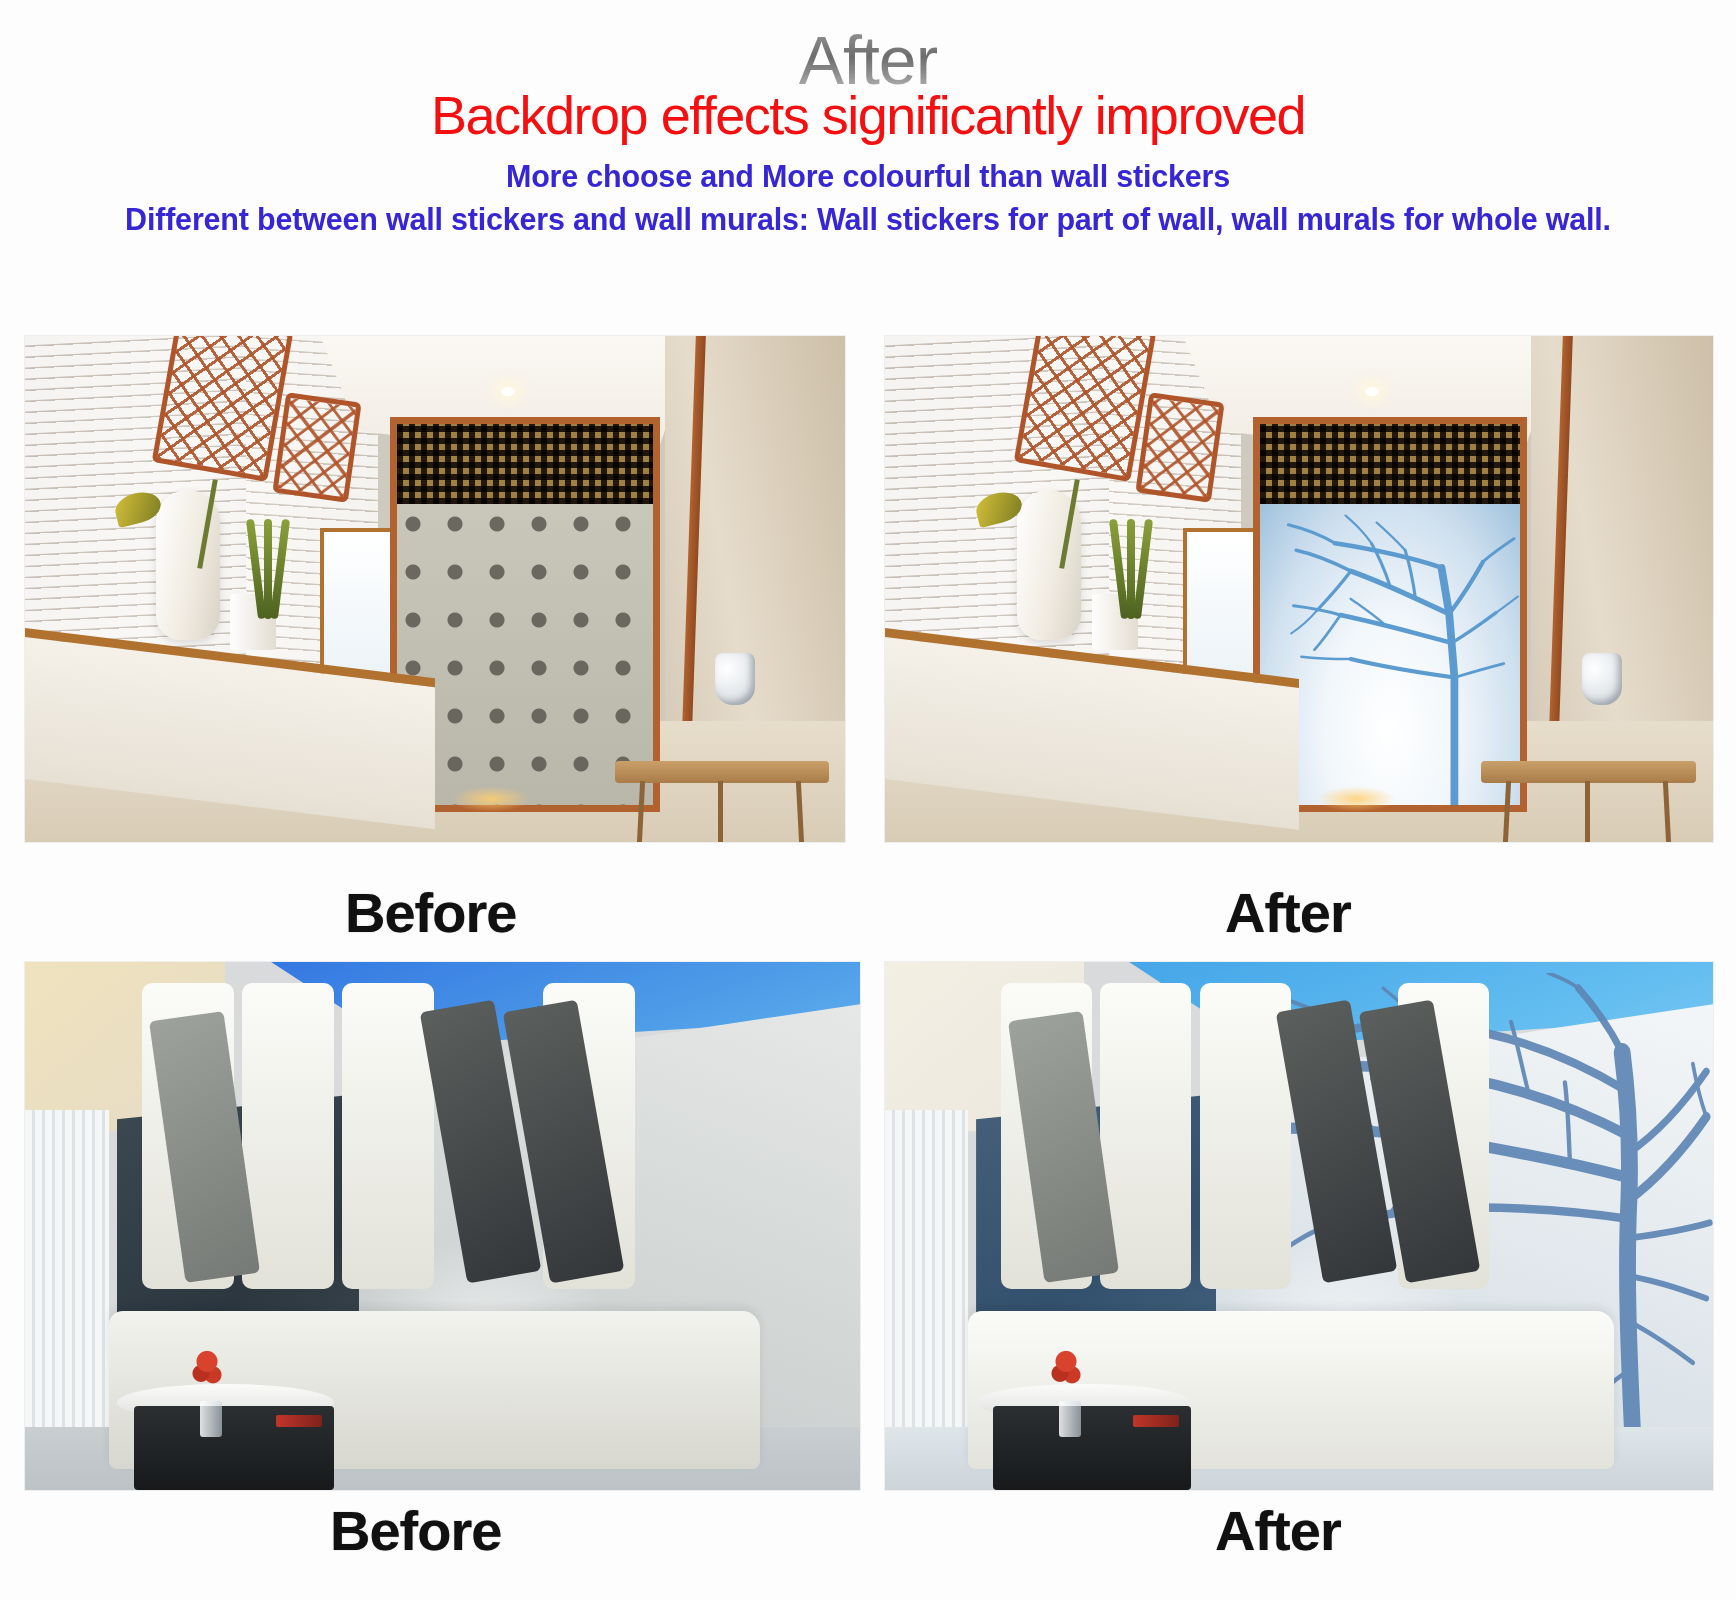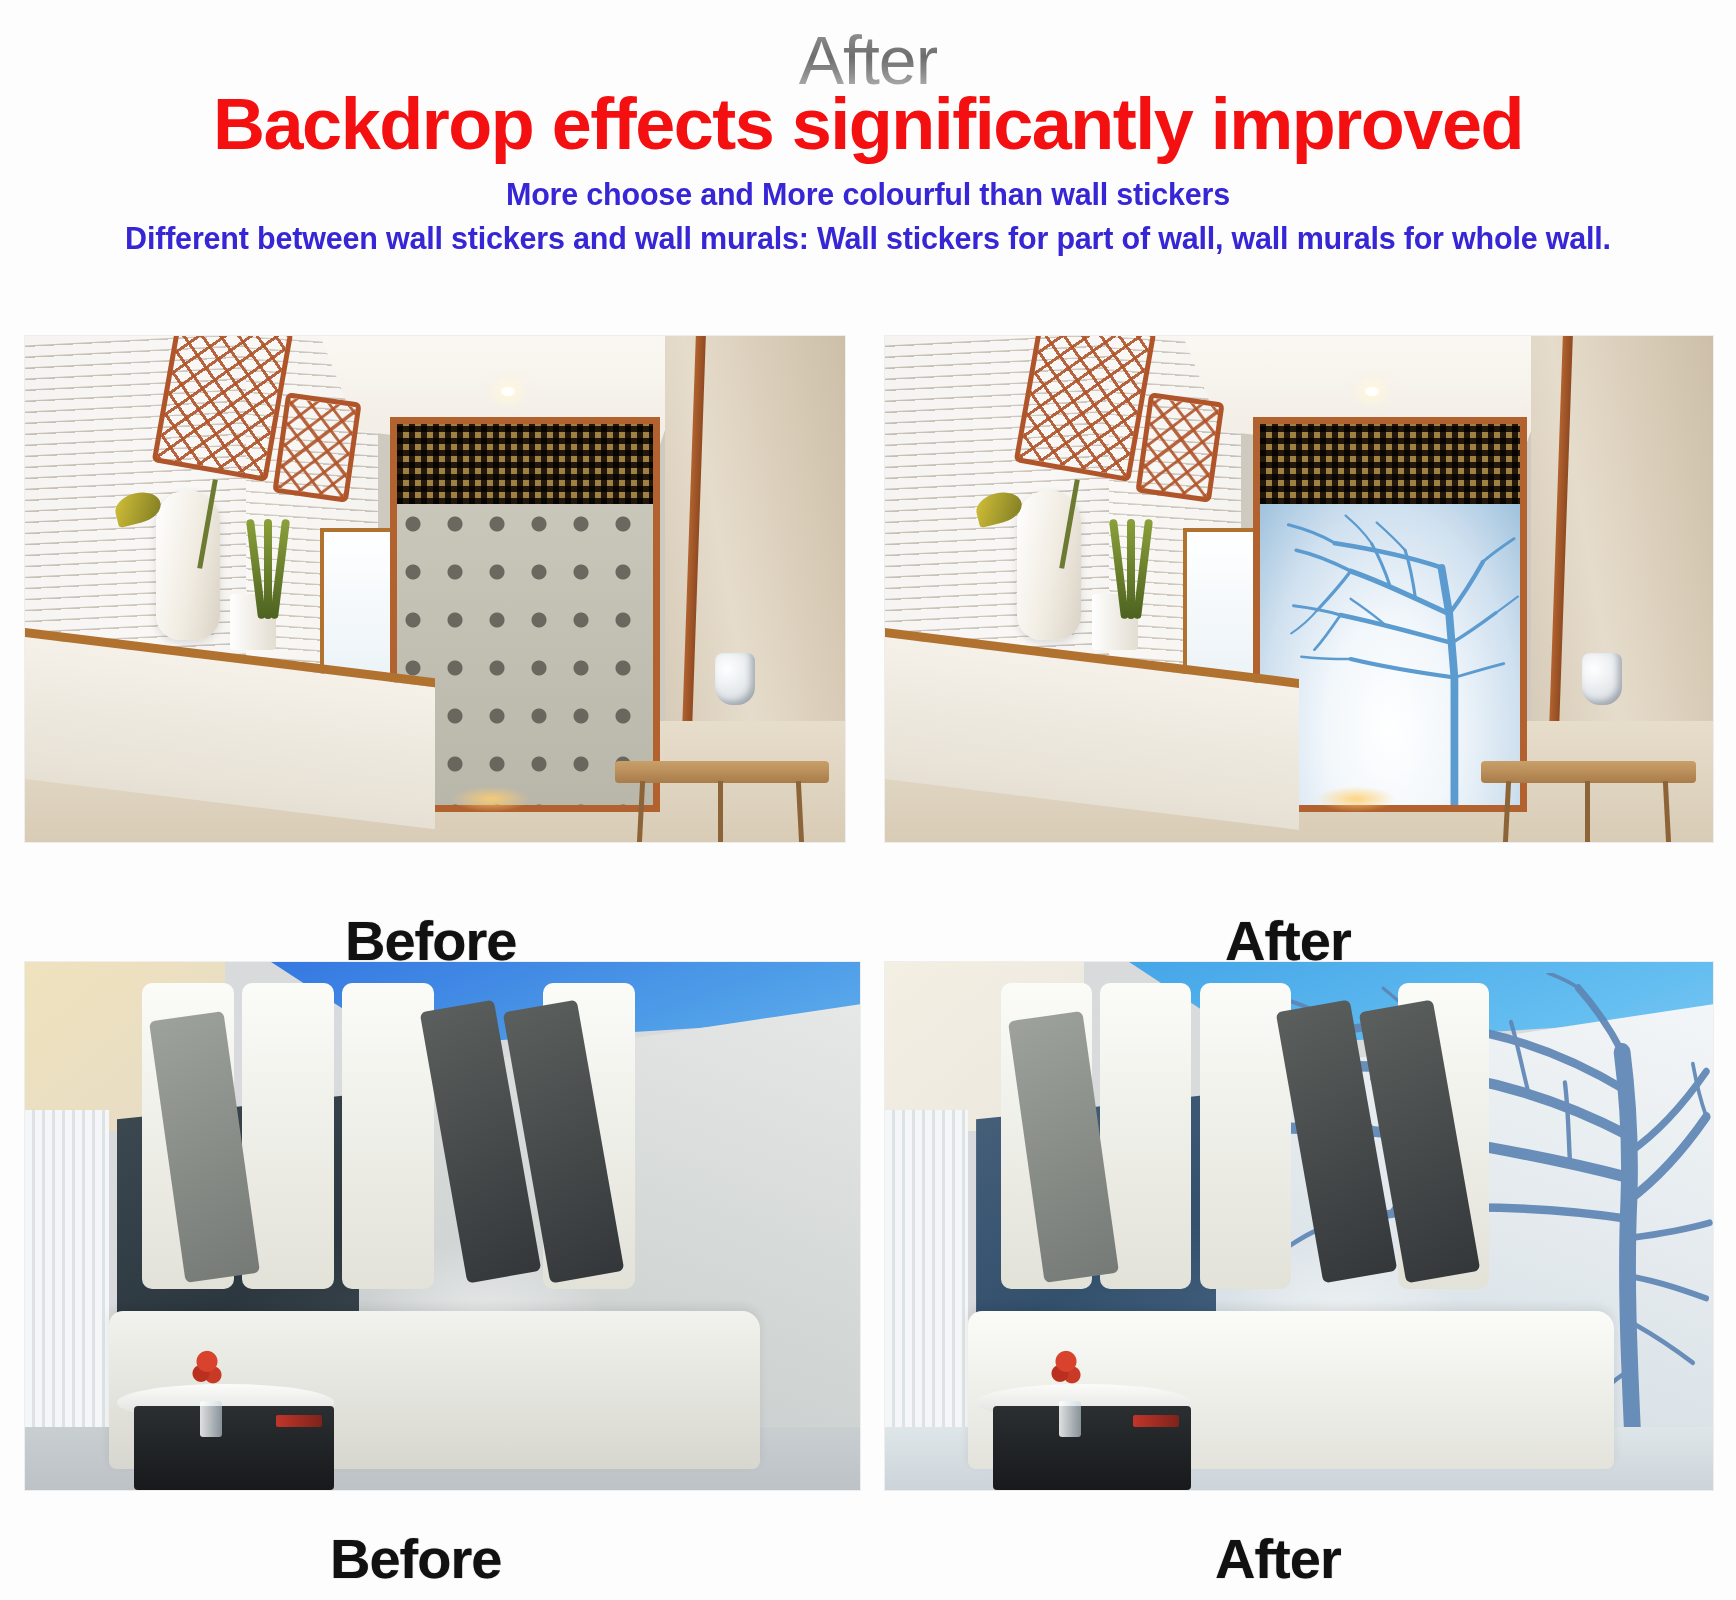--- a/index.html
+++ b/index.html
@@ -20,22 +20,22 @@
     letter-spacing:-1px;
     line-height:1;
     color:#808080;
     background:linear-gradient(180deg,#9a9a9a 0%,#6d6d6d 45%,#8d8d8d 70%,#bdbdbd 100%);
     -webkit-background-clip:text;background-clip:text;
     -webkit-text-fill-color:transparent;
     display:inline-block;
     filter:blur(0.35px);
   }
   .headline{
-    font-size:72px;
-    font-weight:bold;
+    font-size:54px;
+    font-weight:normal;
     color:#f41010;
     line-height:1.02;
     margin-top:-6px;
     letter-spacing:-1.5px;
     white-space:nowrap;
     filter:blur(0.25px);
   }
   .subtitle{
     color:#3726d6;
     font-weight:bold;
@@ -53,21 +53,20 @@
     background:#cfcabf;
     box-shadow:0 0 0 1px rgba(0,0,0,.06);
   }
   .caption{
     position:absolute;
     font-size:56px;
     font-weight:bold;
     color:#111;
     letter-spacing:-1px;
     text-shadow:0 0 1px rgba(0,0,0,.5);
-    margin-top:28px;
   }
 
   
   .hall{position:absolute;inset:0;}
   .hall .wallL{
     position:absolute;left:0;top:0;width:38%;height:100%;
     background:
       repeating-linear-gradient(177deg, rgba(255,255,255,.75) 0px, rgba(255,255,255,.75) 9px,
         rgba(160,150,140,.35) 10px, rgba(160,150,140,.35) 11px),
       linear-gradient(100deg,#d9d2c9 0%,#e9e3da 45%,#cfc7bc 100%);

